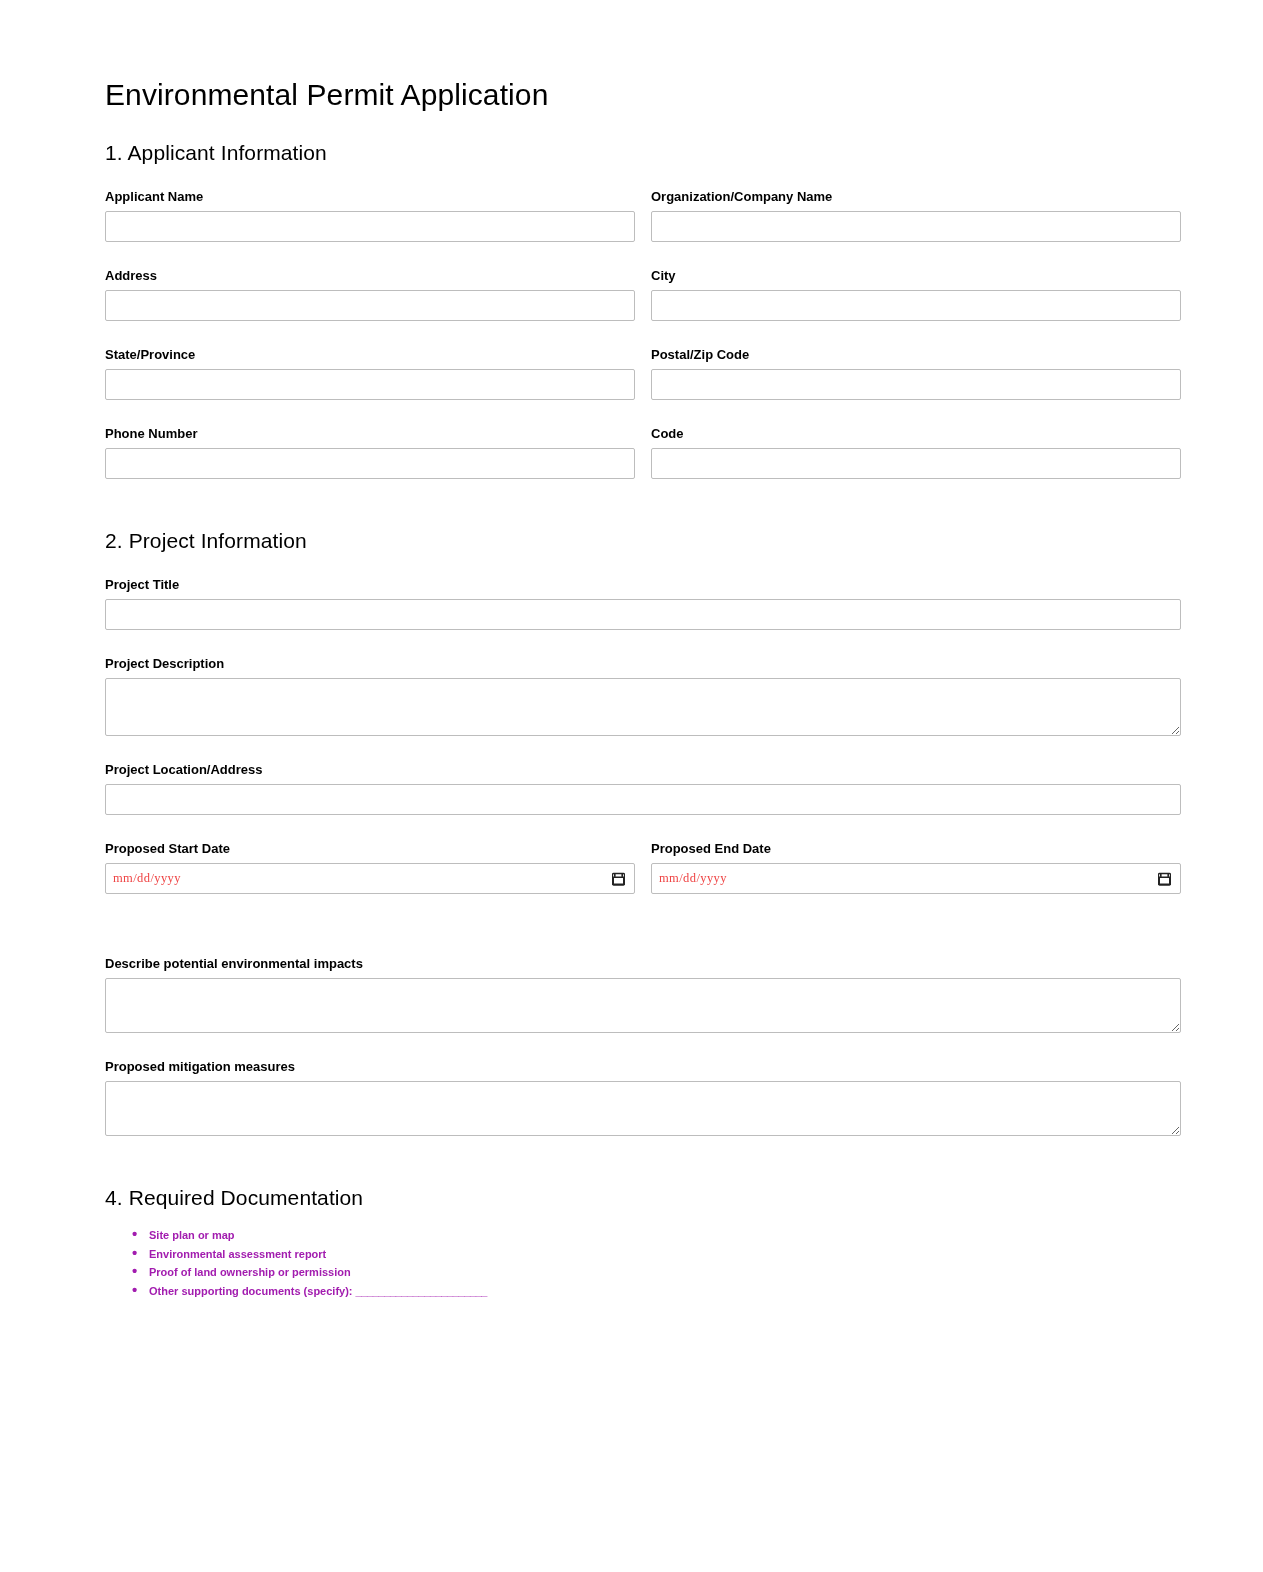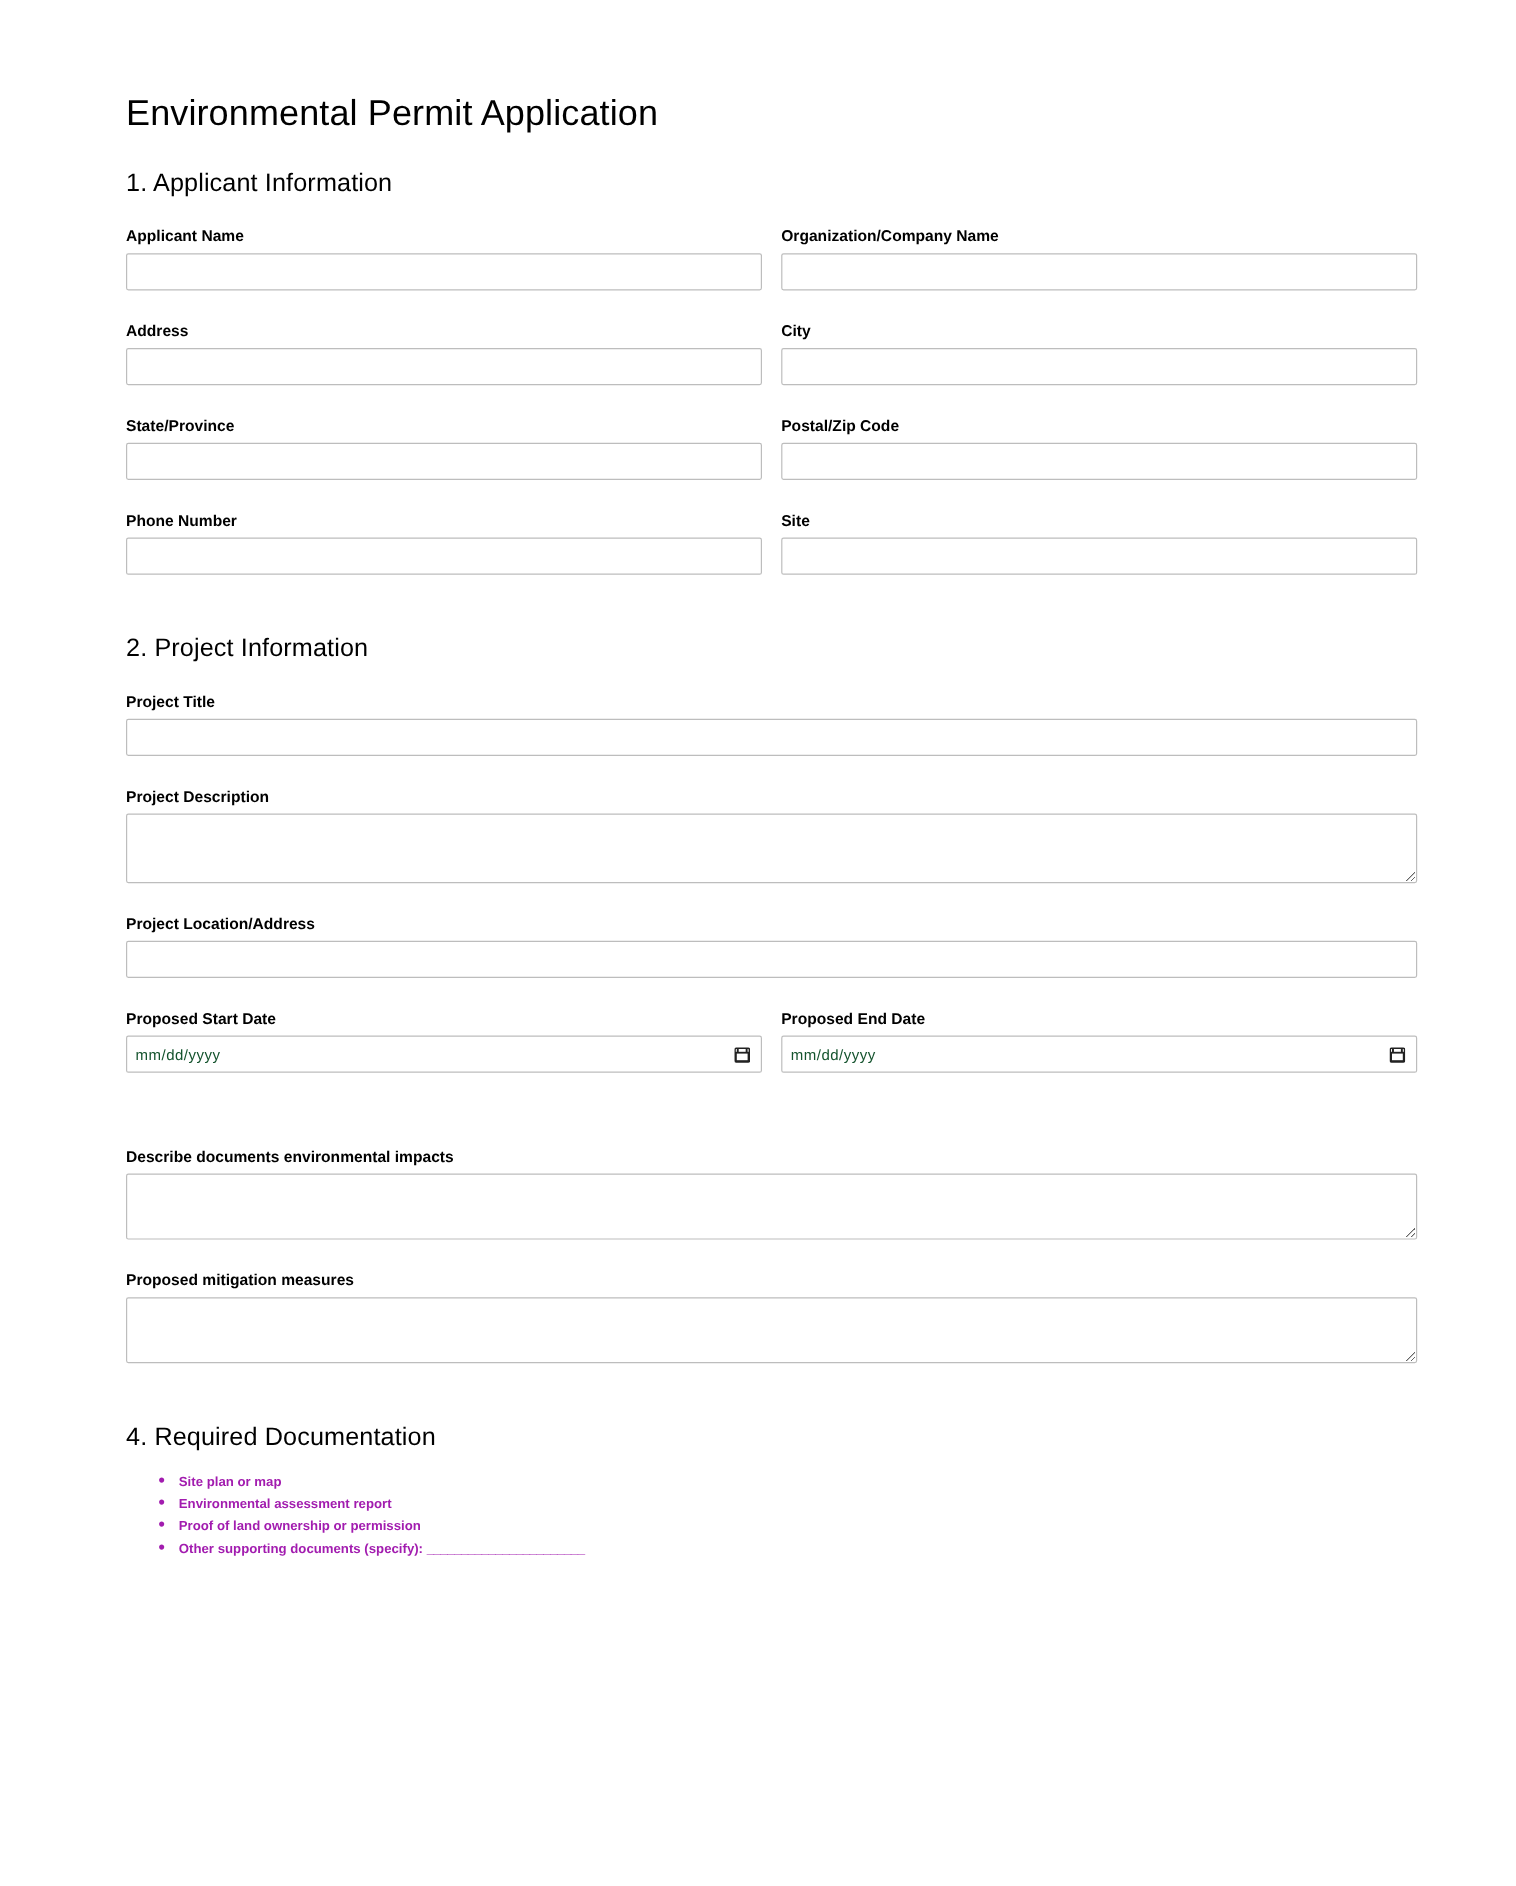--- a/index.html
+++ b/index.html
@@ -100,24 +100,24 @@
     width: 100%;
     height: 31px;
     border: 1px solid #bdbdbd;
     border-radius: 2px;
     background: #ffffff;
     display: flex;
     align-items: center;
     padding: 0 7px;
   }
   .date-placeholder {
-    font-family: Liberation Sans, sans-serif;
+    font-family: Liberation Serif, serif;
     font-size: 12.5px;
     letter-spacing: 0.4px;
-    color: #14532d;
+    color: #ef4444;
     font-variant-numeric: tabular-nums;
   }
   .cal-icon {
     position: absolute;
     right: 9px;
     top: 50%;
     transform: translateY(-50%);
     width: 13px;
     height: 14px;
     display: block;
@@ -191,21 +191,21 @@
         <input class="text-input" type="text" placeholder="" style="">
       </div>
     </div>
 
     <div class="grid-row">
       <div class="field">
         <label class="field-label">Phone Number</label>
         <input class="text-input" type="text" placeholder="" style="">
       </div>
       <div class="field">
-        <label class="field-label">Site</label>
+        <label class="field-label">Code</label>
         <input class="text-input" type="text" placeholder="" style="">
       </div>
     </div>
   </div>
 
   <div class="section">
     <h2 class="section-heading">2. Project Information</h2>
 
     <div class="grid-row">
       <div class="field">
@@ -255,21 +255,21 @@
           </svg>
         </div>
       </div>
     </div>
   </div>
 
   <div class="section">
 
     <div class="grid-row">
       <div class="field full">
-        <label class="field-label">Describe documents environmental impacts</label>
+        <label class="field-label">Describe potential environmental impacts</label>
         <textarea class="text-area short" placeholder="" style=""></textarea>
       </div>
     </div>
 
     <div class="grid-row">
       <div class="field full">
         <label class="field-label">Proposed mitigation measures</label>
         <textarea class="text-area short" placeholder="" style=""></textarea>
       </div>
     </div>

